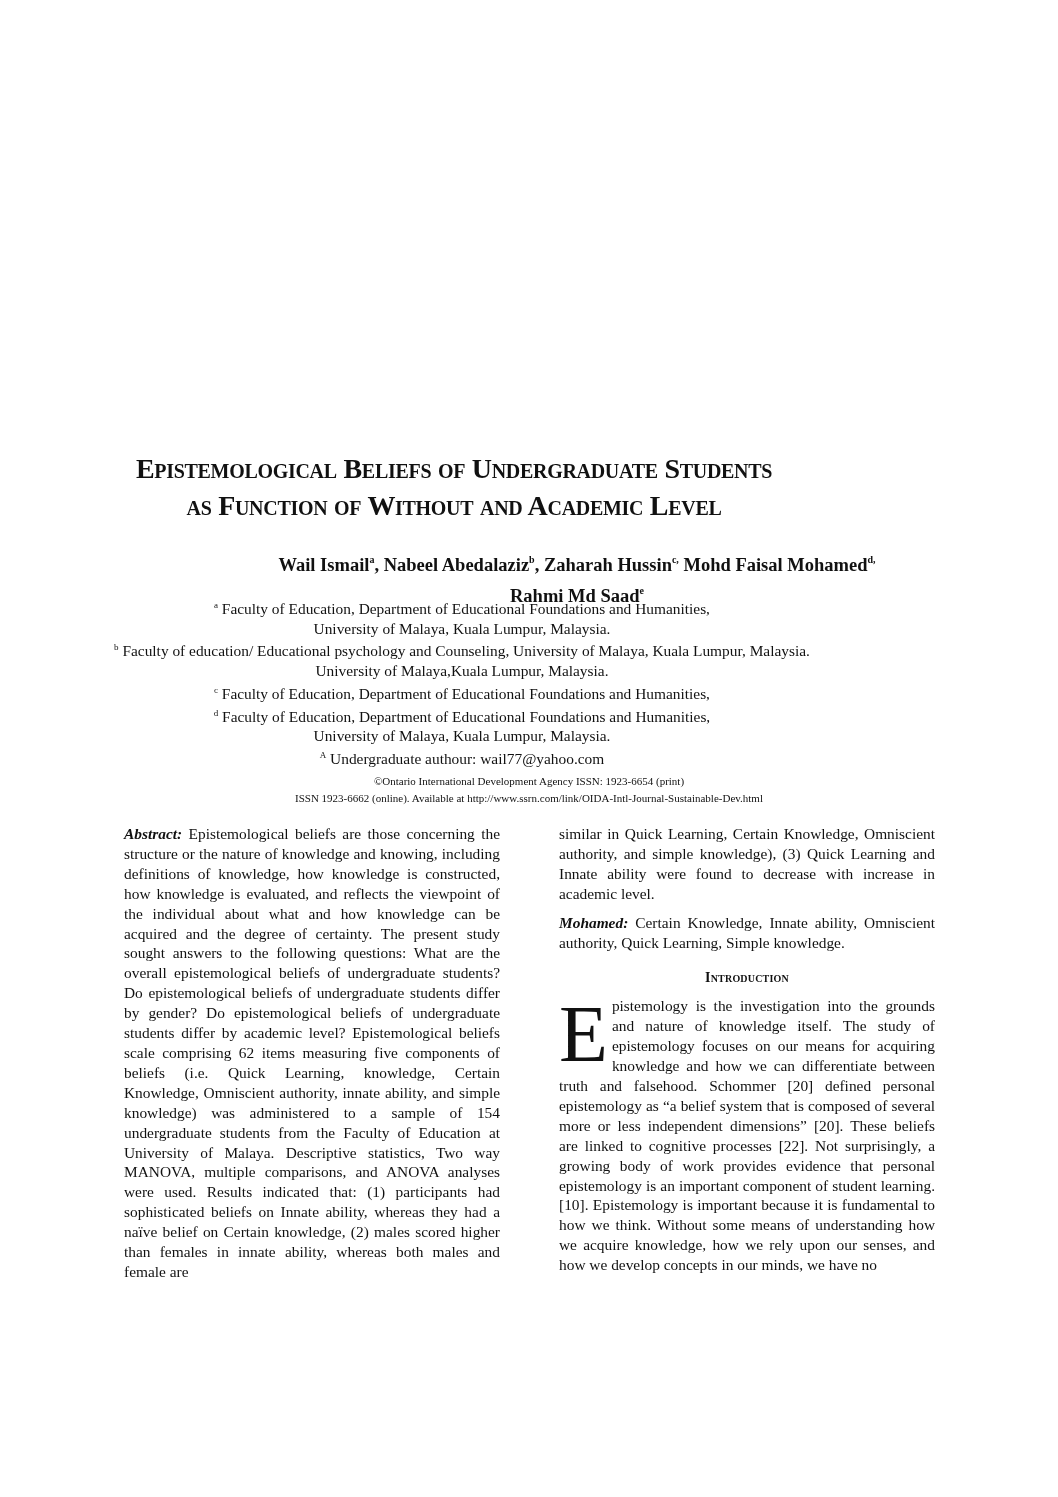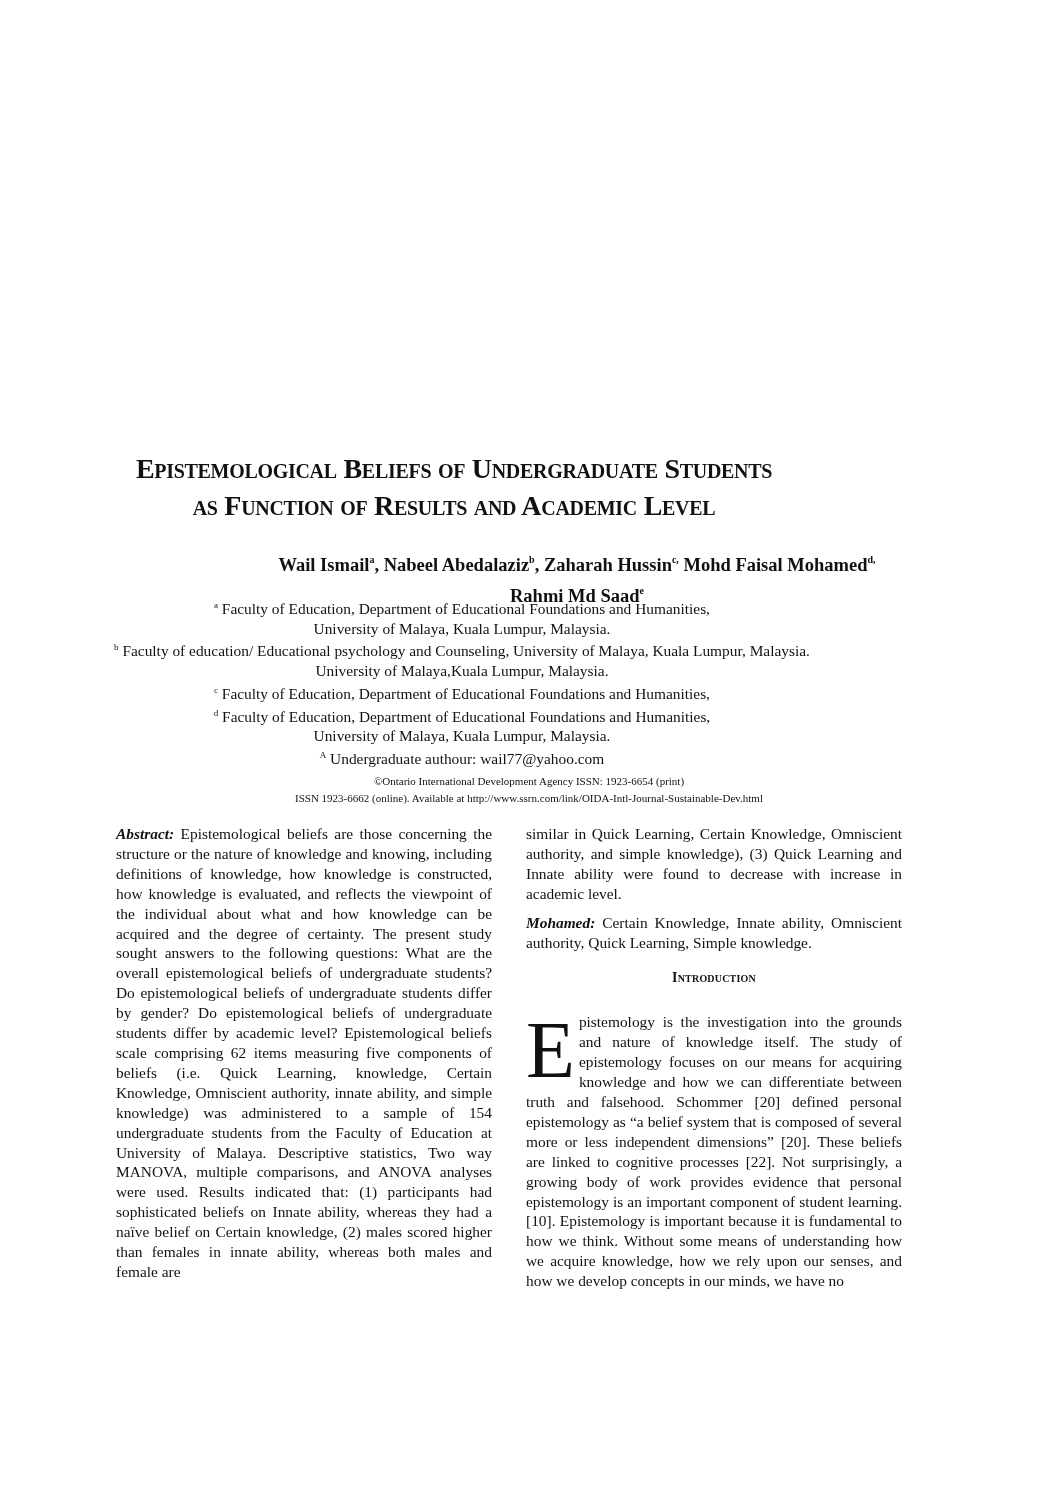--- a/index.html
+++ b/index.html
@@ -26,40 +26,40 @@
   .affils .row { display: block; white-space: nowrap; }
   .copyright {
     position: absolute; left: 0; width: 1058px; top: 773px;
     text-align: center; font-size: 11px; line-height: 17px;
   }
   .copyright .row { display: block; }
   .col {
     position: absolute; top: 824px; width: 376px;
     font-size: 15.4px; line-height: 19.9px; text-align: justify;
   }
-  .col-left { left: 116px; }
-  .col-right { left: 526px; }
+  .col-left { left: 124px; }
+  .col-right { left: 559px; }
   .col p { margin: 0; }
   .lbl { font-weight: bold; font-style: italic; }
   .keywords { margin-top: 9px !important; }
   .section-heading {
     text-align: center; font-weight: bold; font-size: 14px;
-    font-variant: small-caps; margin: 16px 0 24px 0; letter-spacing: 0.2px;
+    font-variant: small-caps; margin: 16px 0 8px 0; letter-spacing: 0.2px;
   }
   .dropcap {
     float: left; font-size: 80px; line-height: 60px; margin: 2px 4px 0 0;
     padding-top: 6px; font-weight: normal;
   }
 </style>
 </head>
 <body>
 
 <div class="title">
   <span class="line">Epistemological Beliefs of Undergraduate Students</span>
-  <span class="line">as Function of Results and Academic Level</span>
+  <span class="line">as Function of Without and Academic Level</span>
 </div>
 
 <div class="authors">
   <div>
     <span>Wail Ismail</span><sup>a</sup><span>, </span><span>Nabeel Abedalaziz</span><sup>b</sup><span>, </span><span>Zaharah Hussin</span><sup>c,</sup><span> </span><span>Mohd Faisal Mohamed</span><sup>d,</sup>
   </div>
   <div>
     <span>Rahmi Md Saad</span><sup>e</sup>
   </div>
 </div>

